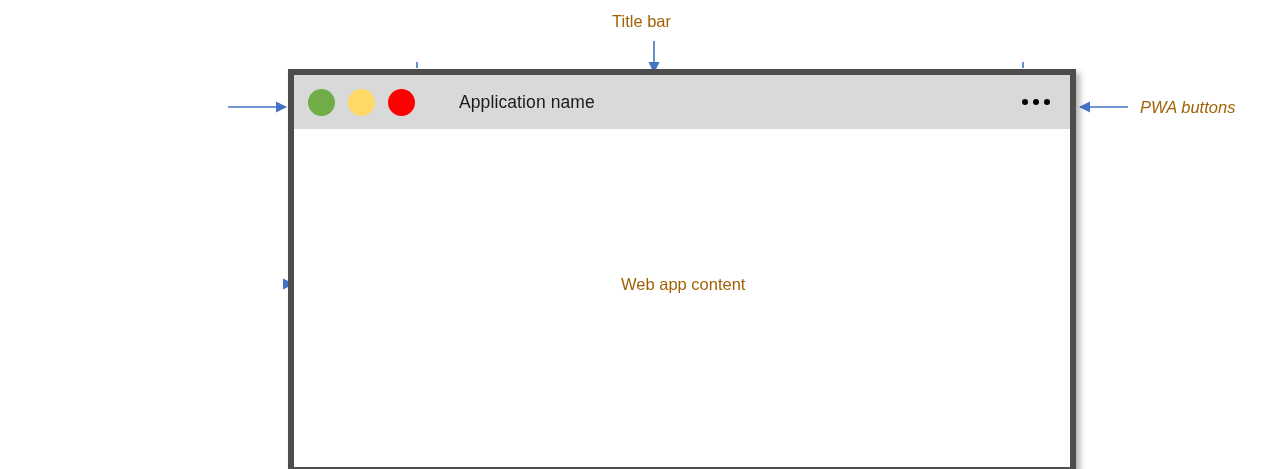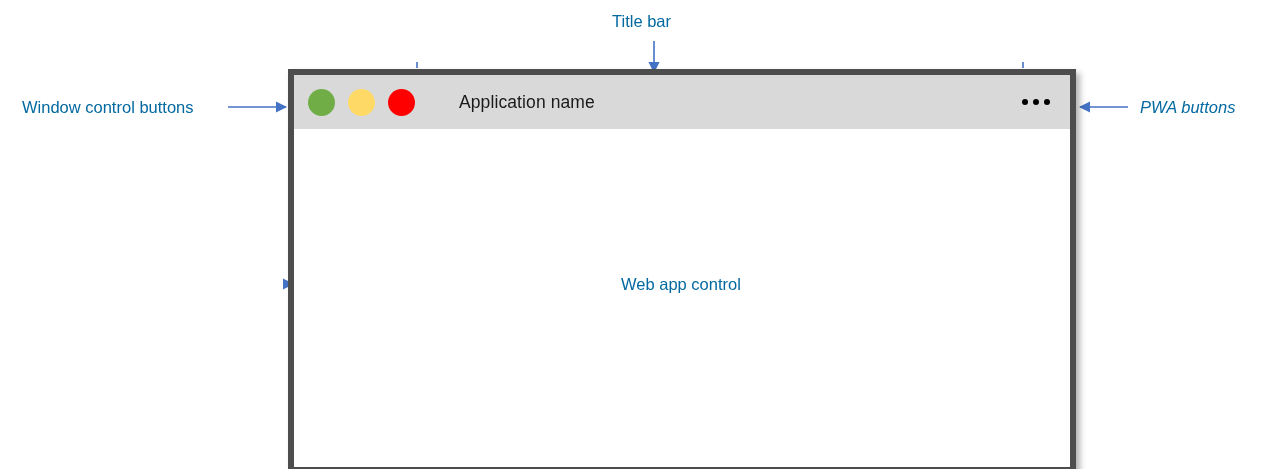--- a/index.html
+++ b/index.html
@@ -85,21 +85,21 @@
   }
   .app-content {
     height: calc(100% - 54px);
     background: #ffffff;
   }
 
   
   .anno {
     position: absolute;
     font-size: 16.5px;
-    color: #0369a1;
+    color: #a16207;
     white-space: nowrap;
     line-height: 1;
   }
   .anno-title-bar      { left: 612px; top: 13px; }
   .anno-window-ctrl    { left: 22px;  top: 99px; }
   .anno-pwa            { left: 1140px; top: 99px; font-style: italic; }
   .anno-web-content {
     left: 613px;
     top: 276px;
     background: #ffffff;
@@ -154,19 +154,18 @@
         <span class="pwa-dot"></span>
       </div>
 
     </div>
 
     <div class="app-content"></div>
   </div>
 
   <div class="anno anno-title-bar">Title bar</div>
 
-  <div class="anno anno-window-ctrl">Window control buttons</div>
 
   <div class="anno anno-pwa">PWA buttons</div>
 
-  <div class="anno anno-web-content">Web app control</div>
+  <div class="anno anno-web-content">Web app content</div>
 
 </div>
 
 </body></html>

